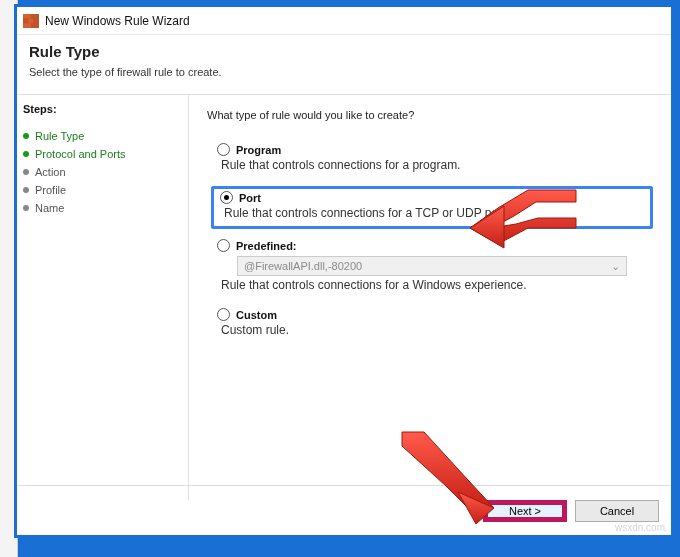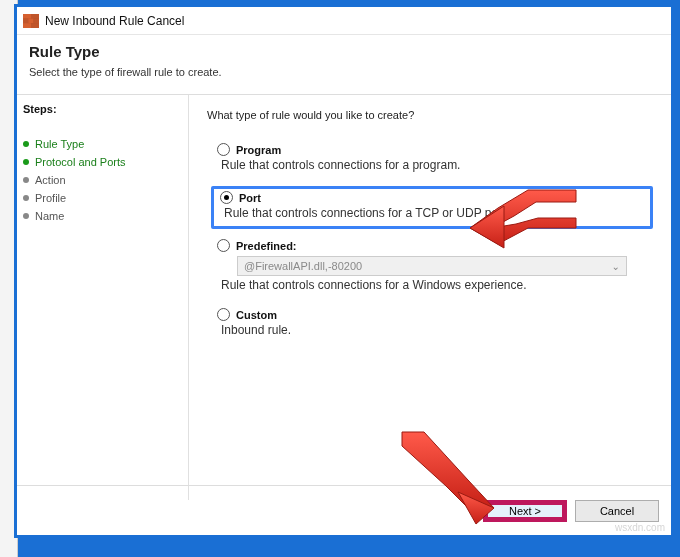--- a/index.html
+++ b/index.html
@@ -25,21 +25,21 @@
   .header-area { padding: 8px 12px 2px; border-bottom: 1px solid #ddd; }
   .header-area h1 { font-size: 15px; font-weight: 600; color: #222; margin-bottom: 6px; }
   .header-area .subtitle { font-size: 11px; color: #333; margin-bottom: 14px; }
 
   .body-area {
     display: flex; height: 405px;
   }
   .steps-col {
     width: 172px; border-right: 1px solid #e0e0e0; padding: 8px 6px; font-size: 11px;
   }
-  .steps-col .steps-header { font-size: 11px; font-weight: 700; margin-bottom: 20px; color: #111; }
+  .steps-col .steps-header { font-size: 11px; font-weight: 700; margin-bottom: 12px; color: #111; }
   .step { display: flex; align-items: center; gap: 6px; padding: 3px 0; color: #555; cursor: pointer; }
   .step.active { color: #1a7f1a; font-weight: 400; }
   .step .bullet { width: 6px; height: 6px; border-radius: 50%; background: #888; flex: none; }
   .step.active .bullet { background: #1a9a1a; }
 
   .content-col { flex: 1; padding: 14px 18px 8px; font-size: 11px; color: #222; position: relative; }
   .prompt { margin-bottom: 20px; font-size: 11px; color: #222; }
 
   .option { margin: 4px 0 8px 4px; padding: 2px 6px 6px 6px; }
   .option .row { display: flex; align-items: center; gap: 6px; }
@@ -86,21 +86,21 @@
           <rect x="0" y="0" width="16" height="14" fill="#b04a2a"></rect>
           <rect x="0" y="0" width="8" height="4.6" fill="#d6602f"></rect>
           <rect x="8" y="0" width="8" height="4.6" fill="#c0552a"></rect>
           <rect x="0" y="4.6" width="5.3" height="4.6" fill="#c0552a"></rect>
           <rect x="5.3" y="4.6" width="5.3" height="4.6" fill="#d6602f"></rect>
           <rect x="10.6" y="4.6" width="5.4" height="4.6" fill="#c0552a"></rect>
           <rect x="0" y="9.2" width="8" height="4.8" fill="#d6602f"></rect>
           <rect x="8" y="9.2" width="8" height="4.8" fill="#c0552a"></rect>
         </svg>
       </span>
-      <span class="tb-text">New Inbound Rule Cancel</span>
+      <span class="tb-text">New Windows Rule Wizard</span>
     </div>
 
     <div class="header-area">
       <h1>Rule Type</h1>
       <div class="subtitle">Select the type of firewall rule to create.</div>
     </div>
 
     <div class="body-area">
       <div class="steps-col">
         <div class="steps-header">Steps:</div>
@@ -156,21 +156,21 @@
             <span class="chev">⌄</span>
           </div>
           <div class="desc">Rule that controls connections for a Windows experience.</div>
         </div>
 
         <div class="option">
           <div class="row">
             <input type="radio" class="radio" name="ruletype" style="">
             <label>Custom</label>
           </div>
-          <div class="desc">Inbound rule.</div>
+          <div class="desc">Custom rule.</div>
         </div>
       </div>
     </div>
 
     <div class="button-bar">
       <button class="btn focus">Next &gt;</button>
       <button class="btn">Cancel</button>
     </div>
 
     <div class="watermark">wsxdn.com</div>

